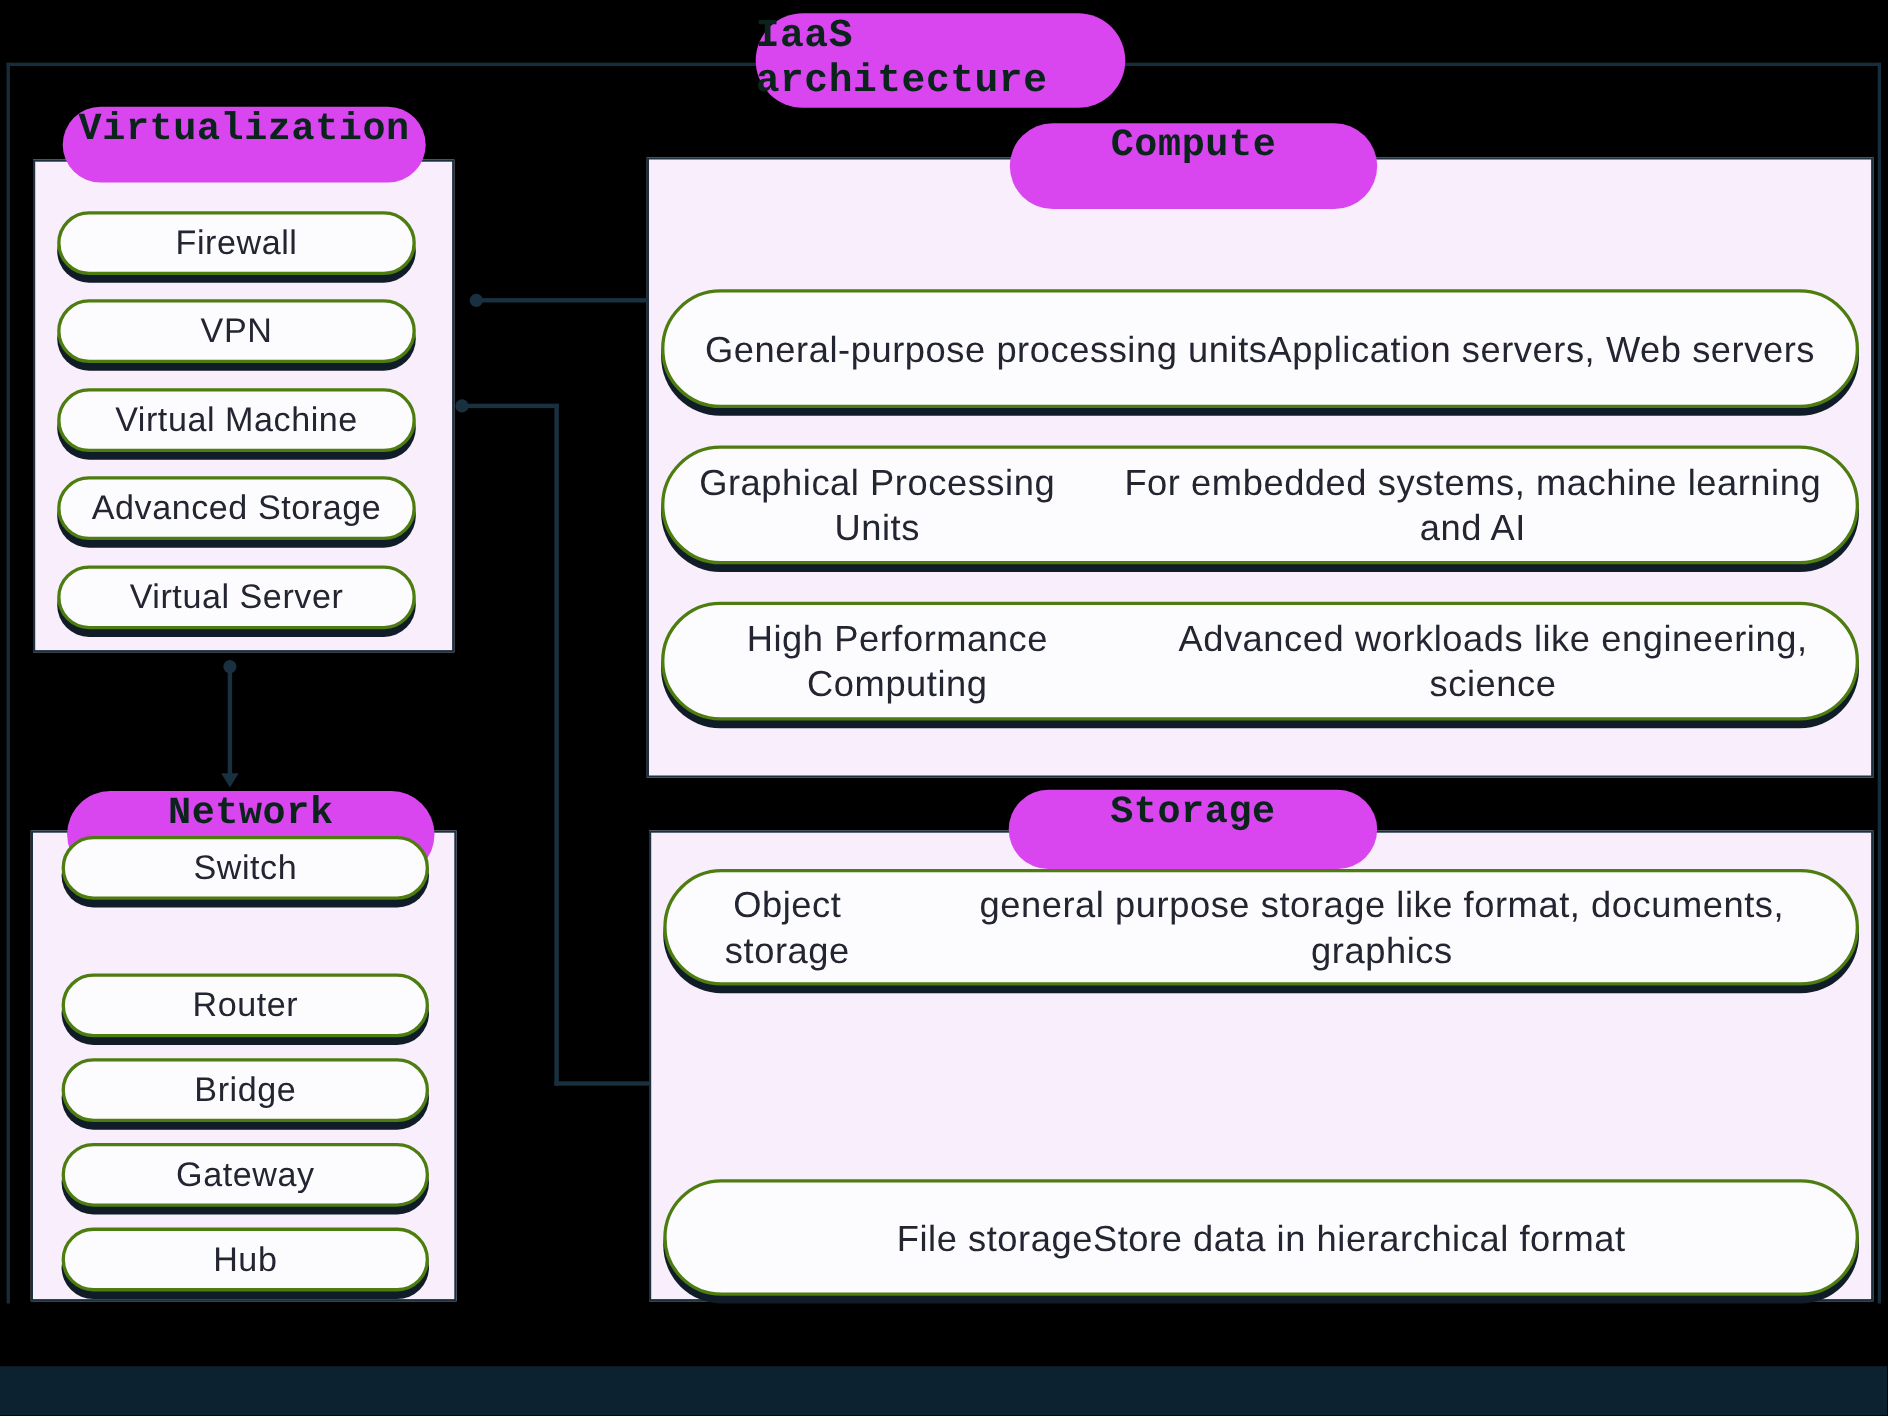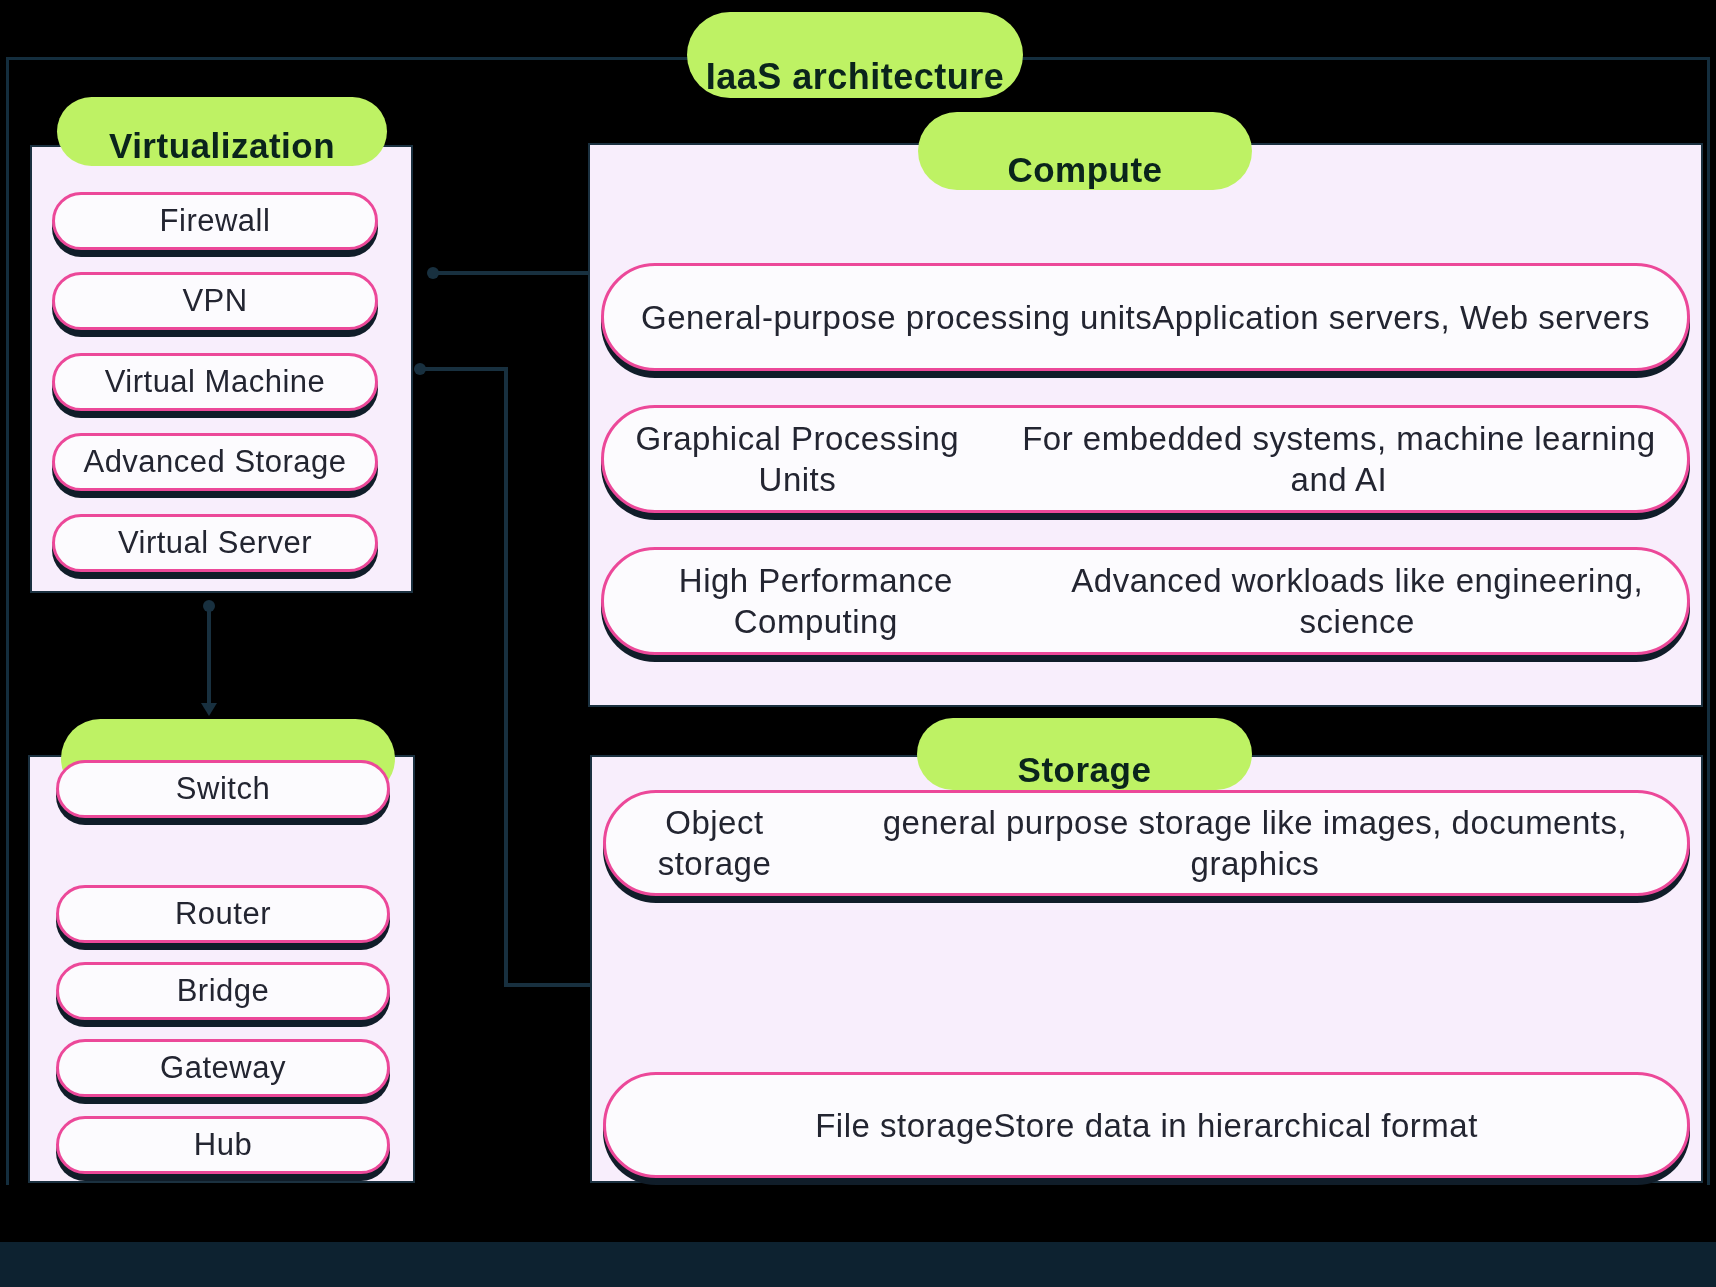--- a/index.html
+++ b/index.html
@@ -20,31 +20,32 @@
     background:#0d2230;
   }
   .box{
     position:absolute;
     background:#f8eefc;
     border:2px solid #1b3140;
     box-sizing:border-box;
   }
   .hpill{
     position:absolute;
-    background:#bef264;
+    background:#d946ef;
     border-radius:44px;
-    display:flex;align-items:flex-end;justify-content:center;
+    display:flex;align-items:flex-start;justify-content:center;
     font-weight:700;font-size:35px;color:#0a241c;
     letter-spacing:0.5px;
     box-sizing:border-box;
+    font-family:Liberation Mono, monospace;
   }
   .node{
     position:absolute;
     background:#fcfbfe;
-    border:3px solid #ec4899;
+    border:3px solid #4d7c0f;
     border-radius:32px;
     box-shadow:0 7px 0 0 #101d29;
     display:flex;align-items:center;justify-content:center;
     font-size:31px;font-weight:500;color:#232531;
     letter-spacing:0.5px;
     box-sizing:border-box;
   }
   .wide{
     flex-direction:row;
     border-radius:56px;
@@ -126,21 +127,21 @@
     <span>High Performance Computing</span>
     <span>Advanced workloads like engineering, science</span>
   </div>
 
   <div class="box" style="left:590px;top:755px;width:1113px;height:428px;"></div>
   <div class="hpill" style="left:917px;top:718px;width:335px;height:72px;">
     <span>Storage</span>
   </div>
   <div class="node wide" style="left:603px;top:790px;width:1087px;height:106px;">
     <span>Object storage</span>
-    <span>general purpose storage like images, documents, graphics</span>
+    <span>general purpose storage like format, documents, graphics</span>
   </div>
   <div class="node wide" style="left:603px;top:1072px;width:1087px;height:106px;">
     <span>File storage</span>
     <span>Store data in hierarchical format</span>
   </div>
 
   <div>
     <div class="edge-dot" style="left:427px;top:267px;"></div>
     <div class="line" style="left:433px;top:271px;width:155px;height:4px;"></div>
   </div>

